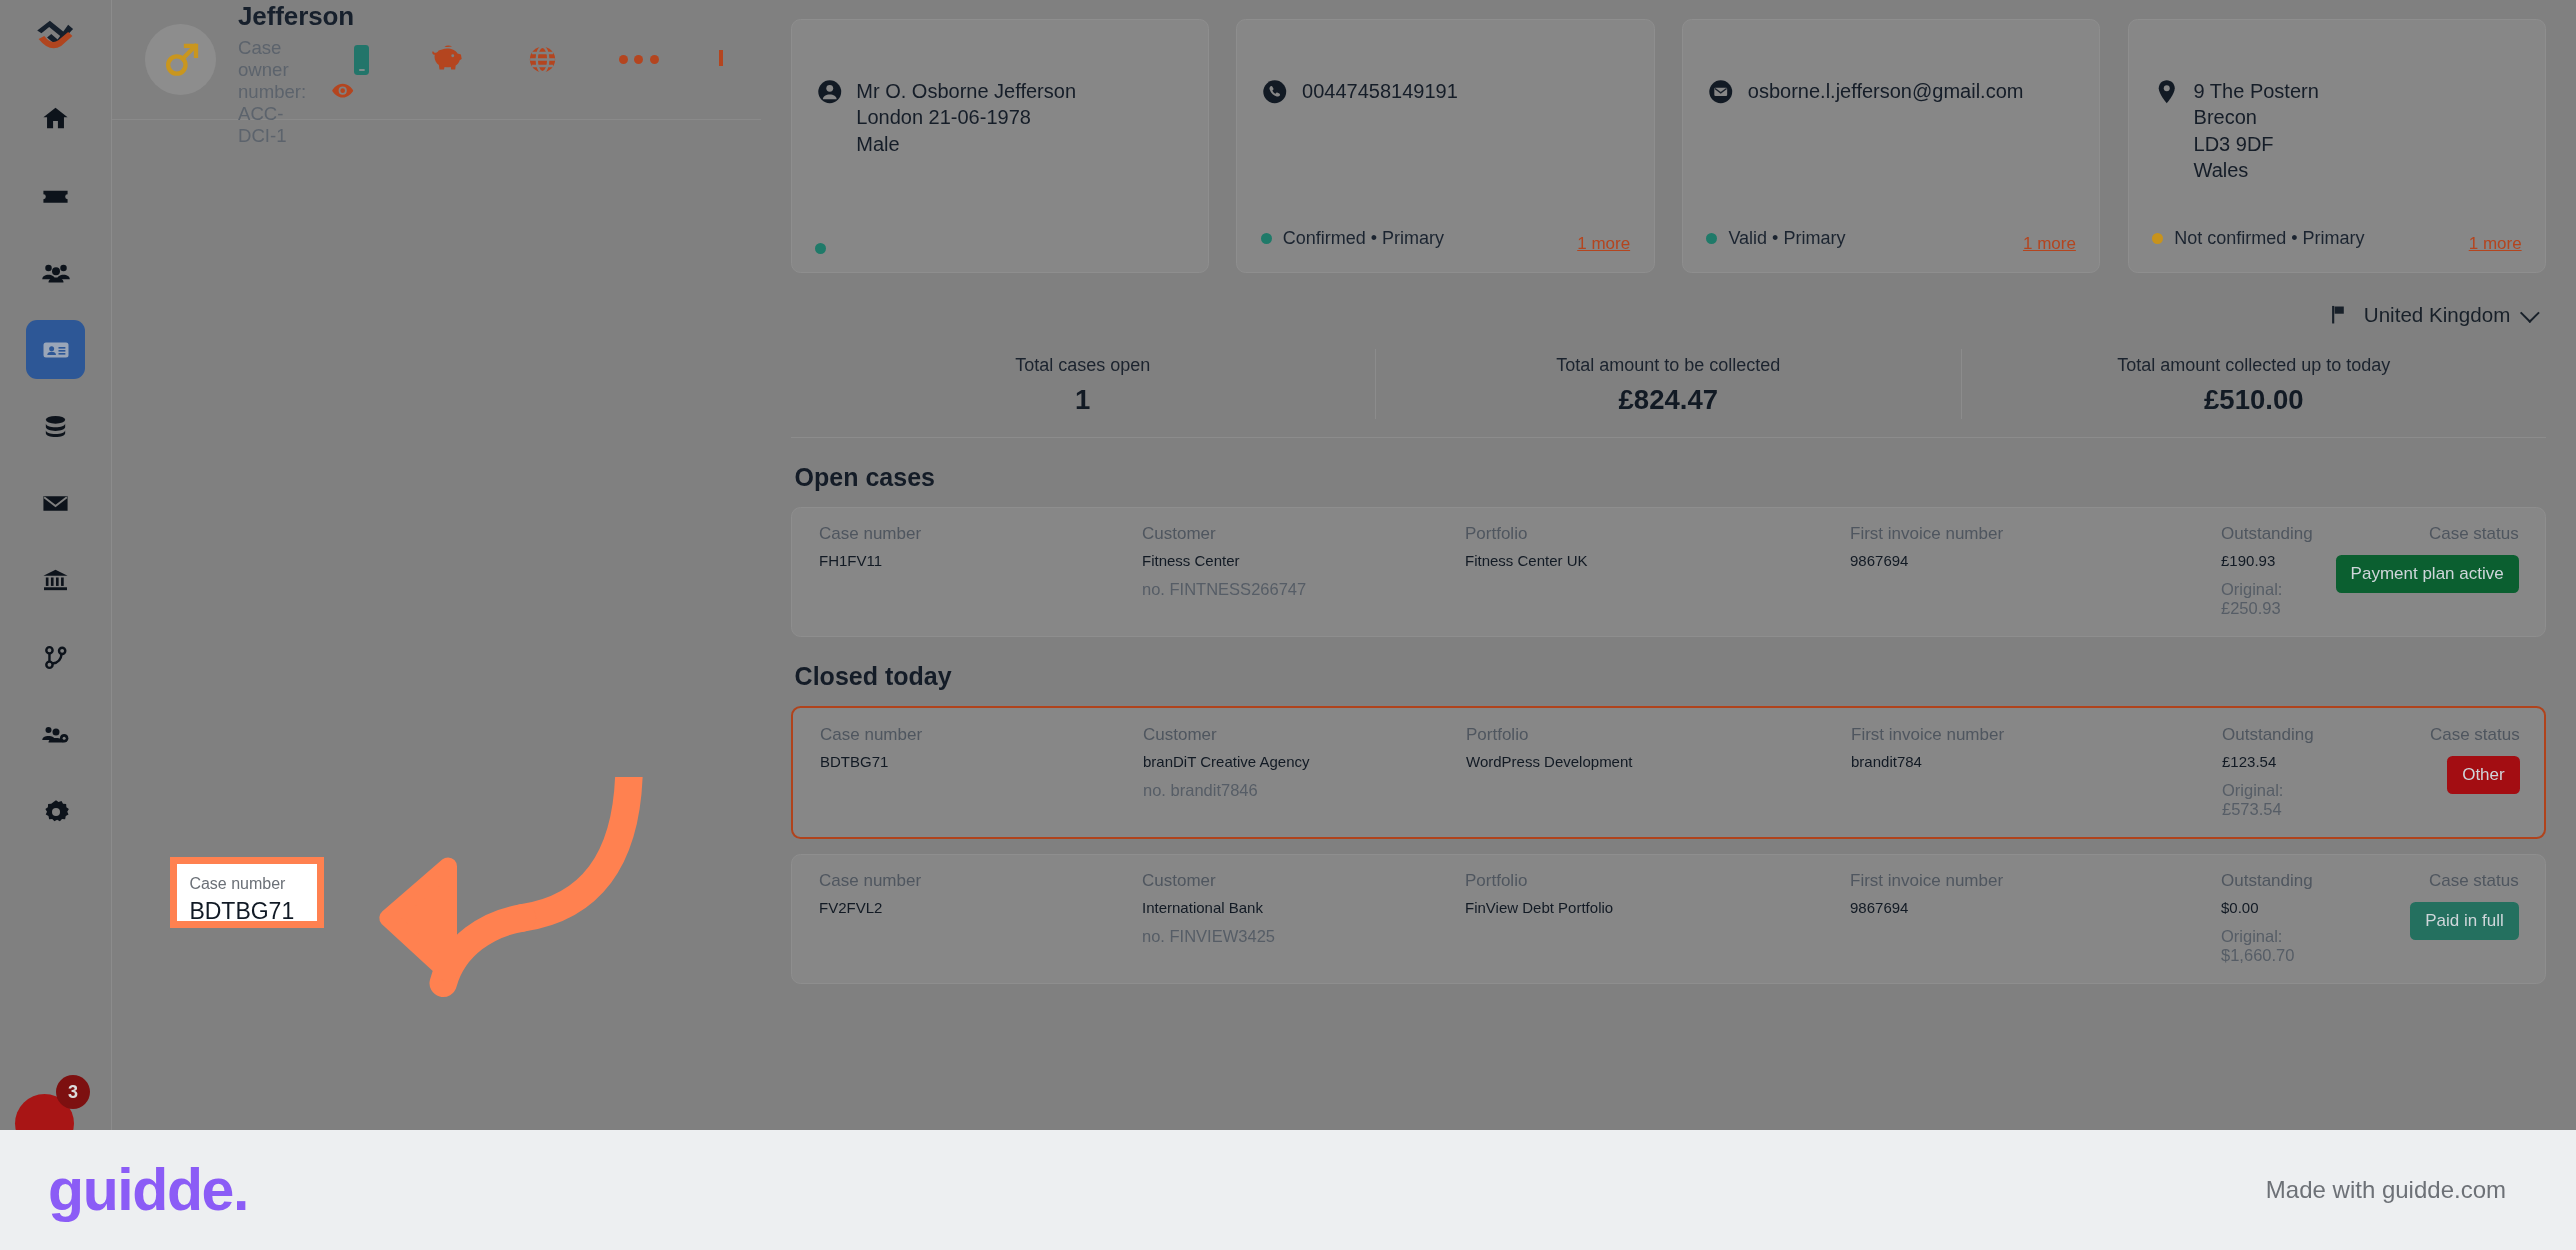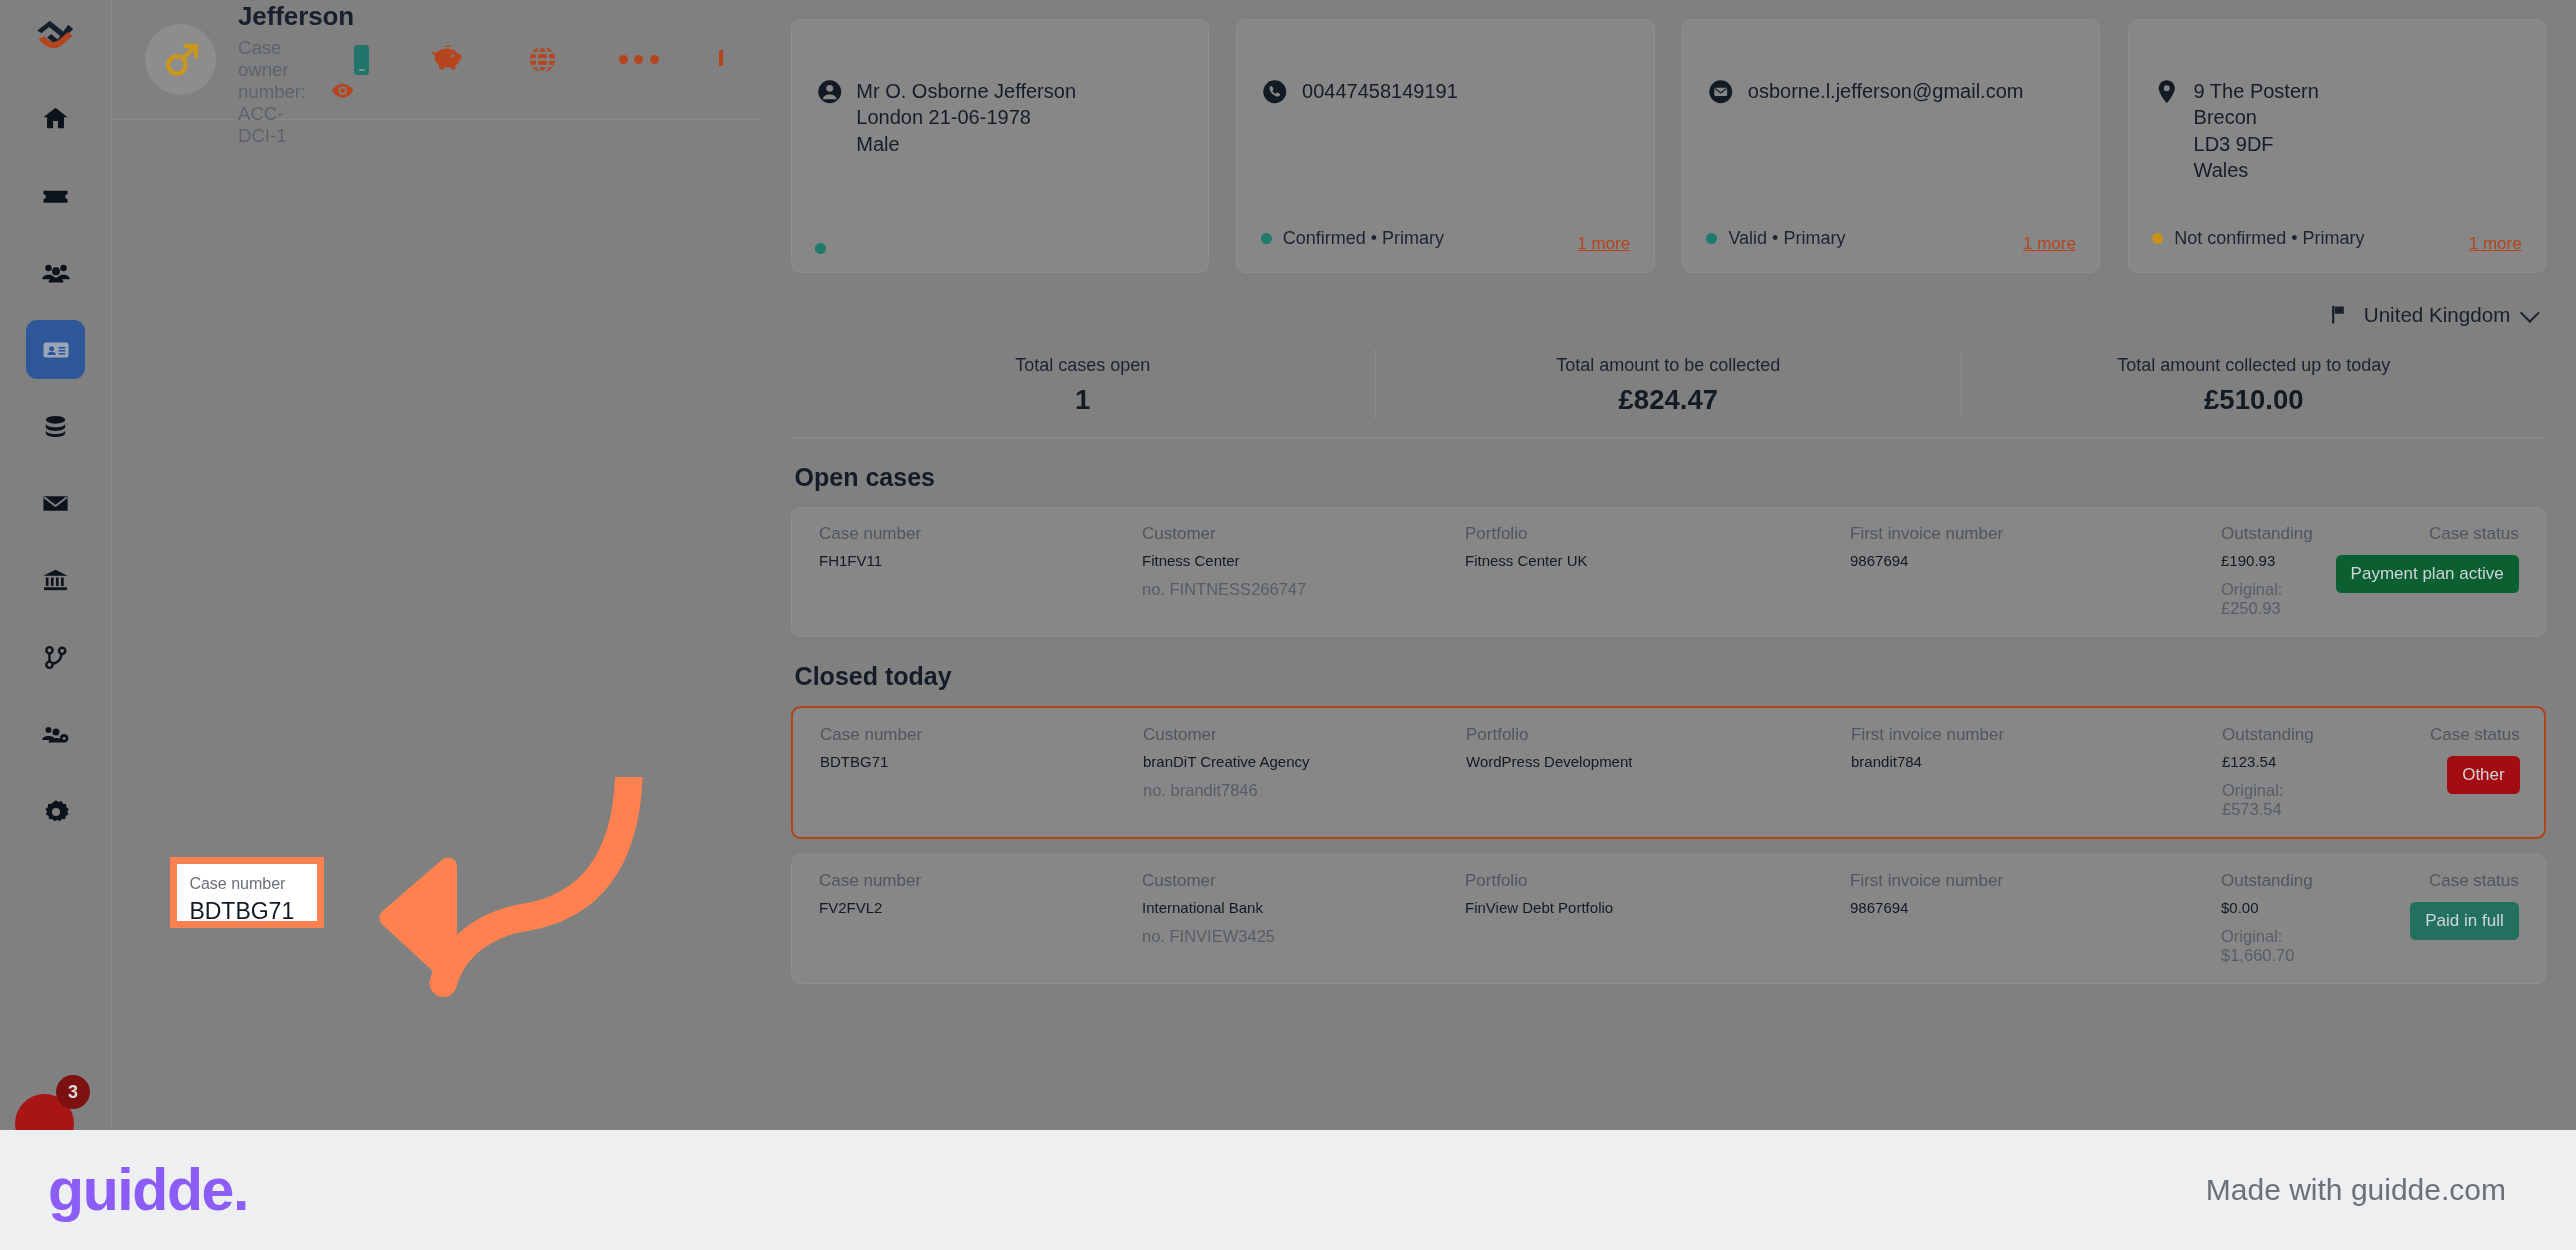--- a/index.html
+++ b/index.html
@@ -213,21 +213,21 @@
     position: absolute; left: 0; right: 0; bottom: 0;
     height: 120px;
     background: #edeff1;
     display: flex; align-items: center; justify-content: space-between;
     padding: 0 70px 0 48px;
   }
   .guidde-logo {
     font-size: 59px; font-weight: bold; color: #8b5cf6;
     letter-spacing: -1.4px; line-height: 1;
   }
-  .guidde-made { font-size: 30px; color: #6d7177; }
+  .guidde-made { font-size: 24px; color: #6d7177; }
 </style>
 </head>
 <body>
 
 <div class="app">
 
   <nav class="sidebar">
     <svg class="brand-logo" viewBox="0 0 64 64">
       <path d="M6 22 L24 8 L46 26 L40 31 L23 17 L12 26 Z" fill="#16202c"></path>
       <path d="M50 14 L57 20 L34 44 L20 32 L26 27 L35 35 Z" fill="#16202c"></path>

